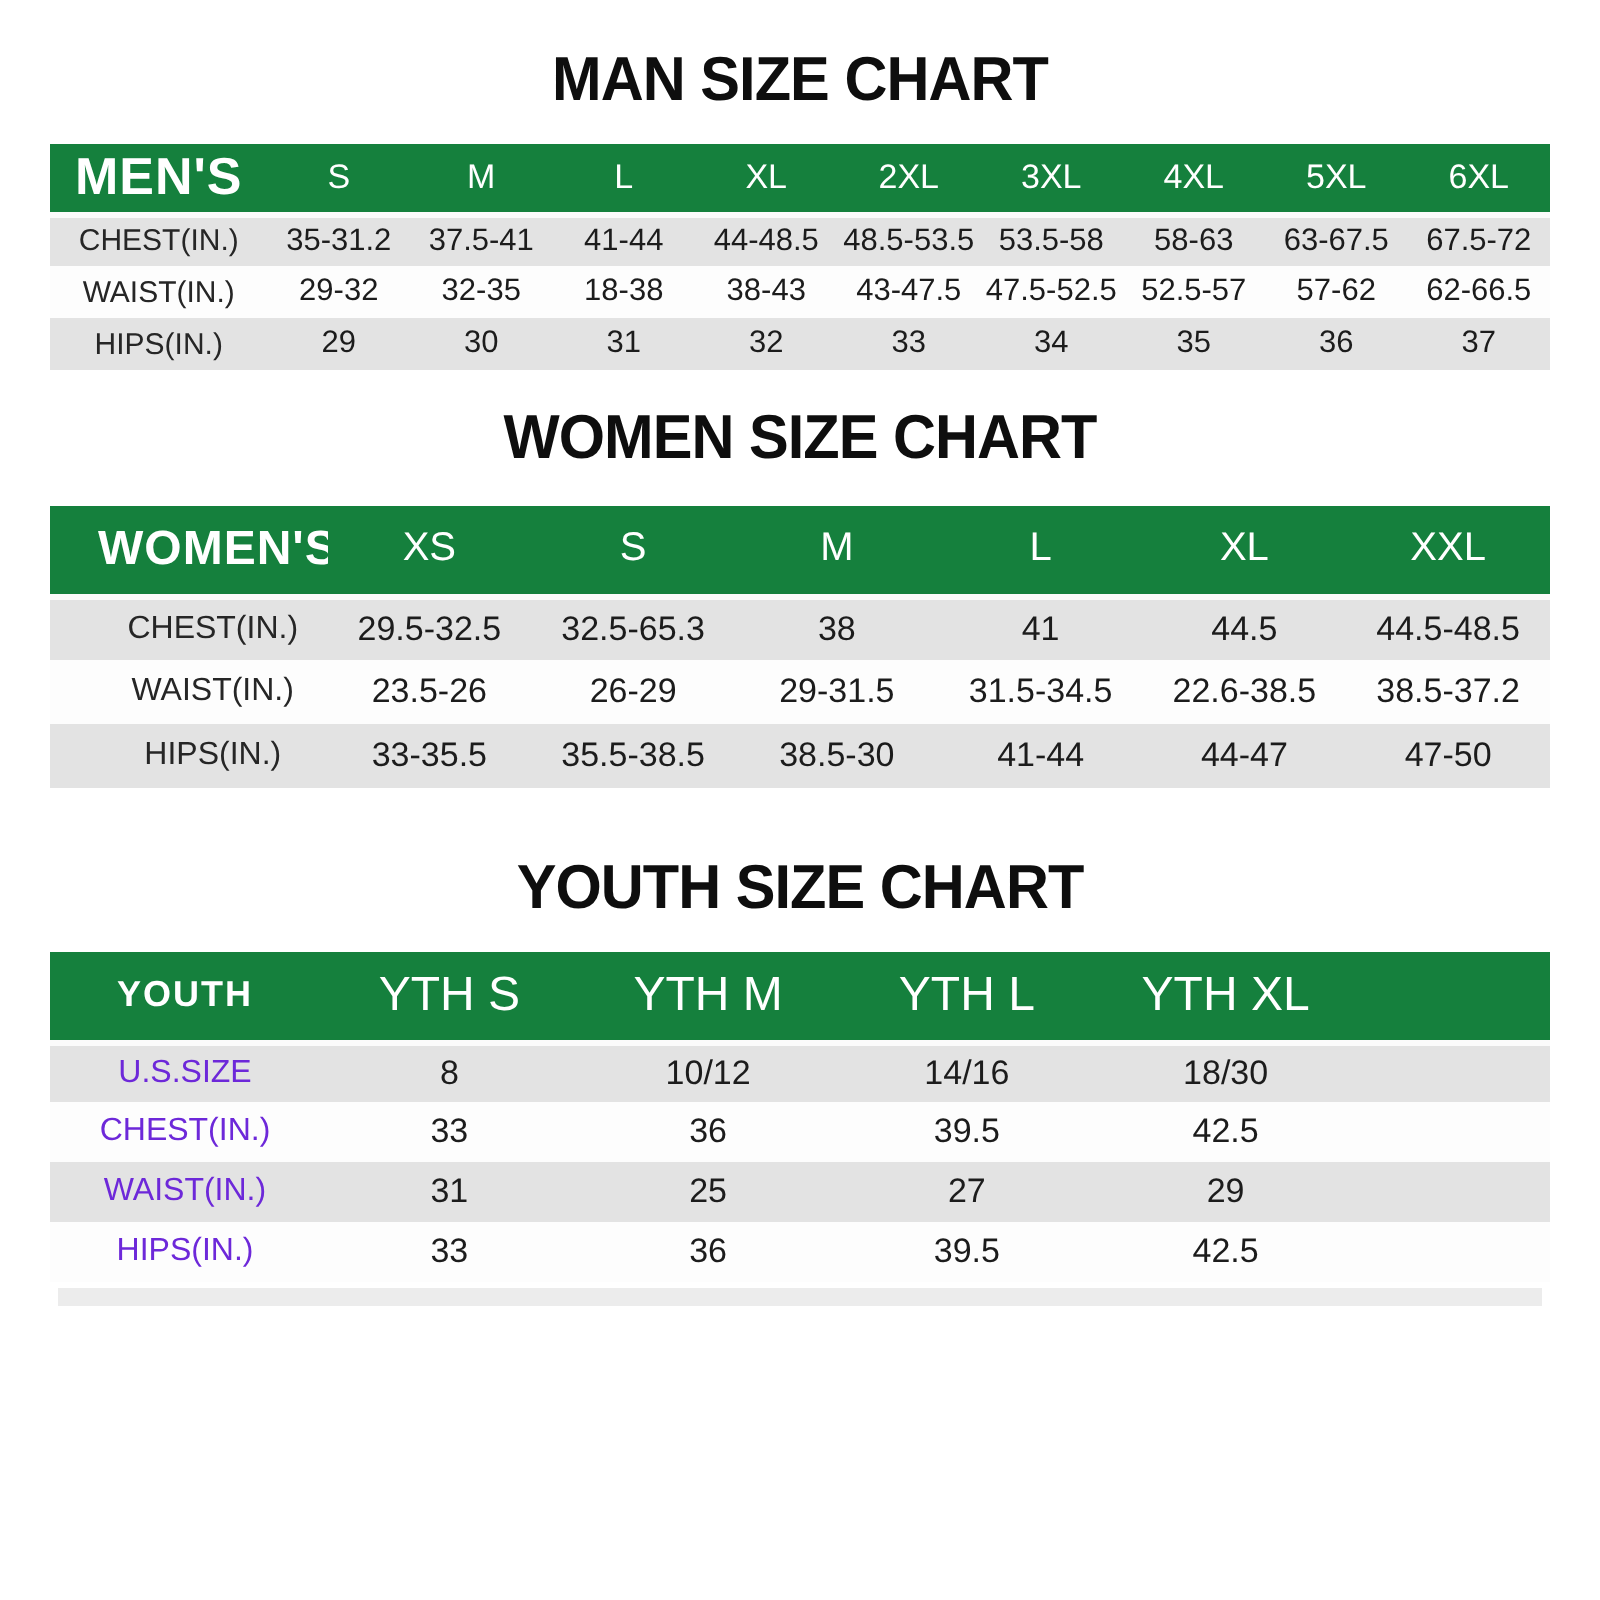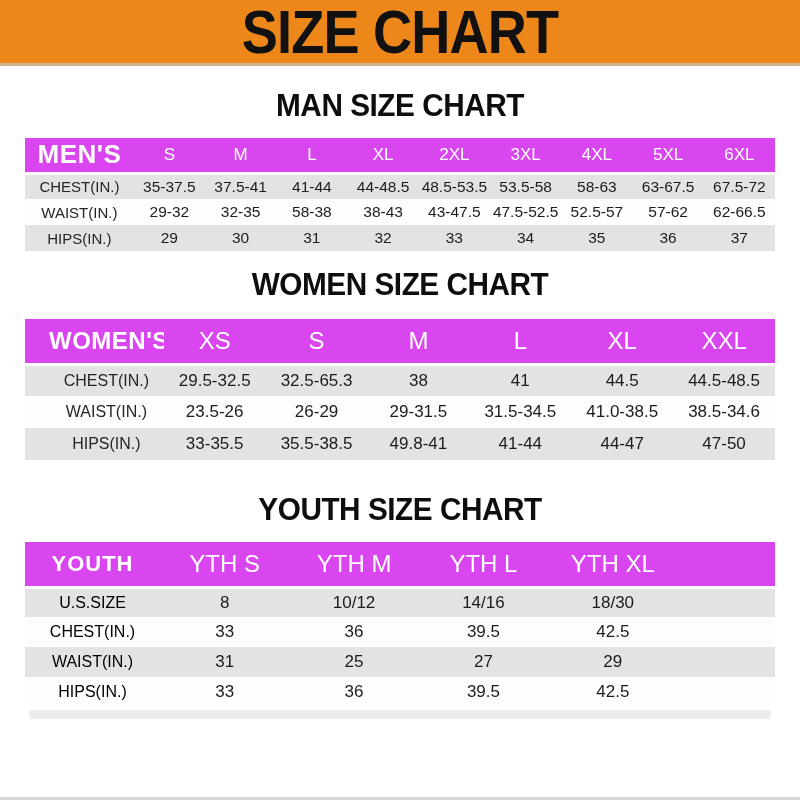--- a/index.html
+++ b/index.html
@@ -38,50 +38,50 @@
   .heading-youth { margin-top: 32px; }
 
   
   table.sizes-table {
     width: 750px; margin: 14px auto 0 auto;
     border-collapse: collapse; table-layout: fixed;
     text-align: center;
   }
   table.sizes-table.women { margin-top: 16px; }
   thead th {
-    background: #d946ef; color: #ffffff; font-weight: 400;
+    background: #15803d; color: #ffffff; font-weight: 400;
     border-bottom: 3px solid #fbfbfb;
     white-space: nowrap; overflow: hidden;
   }
   thead th.lbl { font-weight: 700; text-align: center; }
   tbody tr.shade td { background: #e3e3e3; }
   tbody tr.plain td { background: #fdfdfd; }
   tbody td { color: #1c1c1c; white-space: nowrap; overflow: hidden; }
 
   
   .men thead th { height: 35px; font-size: 17px; }
   .men thead th.lbl { font-size: 26px; letter-spacing: 0.5px; }
   .men .lbl { width: 14.5%; }
   .men tbody td { height: 26px; font-size: 15.5px; }
   .men tbody td.lbl { font-size: 15px; color: #262626; }
 
   
-  .women thead th { height: 45px; font-size: 24px; }
+  .women thead th { height: 45px; font-size: 20px; }
   .women thead th.lbl { font-size: 24px; letter-spacing: 0.5px; }
   .women .lbl { width: 18.5%; padding-left: 24px; }
   .women tbody td { height: 32px; font-size: 17px; }
   .women tbody td.lbl { font-size: 16px; color: #262626; }
 
   
   .youth thead th { height: 45px; font-size: 24px; }
-  .youth thead th.lbl { font-size: 22px; letter-spacing: 1px; }
+  .youth thead th.lbl { font-size: 18px; letter-spacing: 1px; }
   .youth .lbl { width: 18%; }
   .youth .spacer { width: 13%; }
   .youth tbody td { height: 30px; font-size: 17px; }
-  .youth tbody td.lbl { font-size: 16px; color: #000000; }
+  .youth tbody td.lbl { font-size: 16px; color: #6d28d9; }
 
   
   .divider-band {
     width: 742px; height: 9px; background: #ececec;
     margin: 3px auto 0 auto;
   }
   .disclaimer { margin: 15px 0 0 30px; }
   .disclaimer p {
     font-size: 23px; line-height: 30px; color: #9e2f2f;
     white-space: nowrap;
@@ -90,23 +90,20 @@
   .bottom-strip {
     position: absolute; left: 0; bottom: 0;
     width: 100%; height: 3px; background: #d6d6d6;
   }
 </style>
 </head>
 <body>
 
 <div class="page">
 
-  <header class="banner">
-    <h1>SIZE CHART</h1>
-  </header>
 
   <h2 class="section-heading heading-man">MAN SIZE CHART</h2>
 
   <table class="sizes-table men">
     <thead>
       <tr>
         <th class="lbl">MEN'S</th>
         <th>S</th>
         <th>M</th>
         <th>L</th>
@@ -114,35 +111,35 @@
         <th>2XL</th>
         <th>3XL</th>
         <th>4XL</th>
         <th>5XL</th>
         <th>6XL</th>
       </tr>
     </thead>
     <tbody>
       <tr class="shade">
         <td class="lbl">CHEST(IN.)</td>
-        <td>35-37.5</td>
+        <td>35-31.2</td>
         <td>37.5-41</td>
         <td>41-44</td>
         <td>44-48.5</td>
         <td>48.5-53.5</td>
         <td>53.5-58</td>
         <td>58-63</td>
         <td>63-67.5</td>
         <td>67.5-72</td>
       </tr>
       <tr class="plain">
         <td class="lbl">WAIST(IN.)</td>
         <td>29-32</td>
         <td>32-35</td>
-        <td>58-38</td>
+        <td>18-38</td>
         <td>38-43</td>
         <td>43-47.5</td>
         <td>47.5-52.5</td>
         <td>52.5-57</td>
         <td>57-62</td>
         <td>62-66.5</td>
       </tr>
       <tr class="shade">
         <td class="lbl">HIPS(IN.)</td>
         <td>29</td>
@@ -181,28 +178,28 @@
         <td>41</td>
         <td>44.5</td>
         <td>44.5-48.5</td>
       </tr>
       <tr class="plain">
         <td class="lbl">WAIST(IN.)</td>
         <td>23.5-26</td>
         <td>26-29</td>
         <td>29-31.5</td>
         <td>31.5-34.5</td>
-        <td>41.0-38.5</td>
-        <td>38.5-34.6</td>
+        <td>22.6-38.5</td>
+        <td>38.5-37.2</td>
       </tr>
       <tr class="shade">
         <td class="lbl">HIPS(IN.)</td>
         <td>33-35.5</td>
         <td>35.5-38.5</td>
-        <td>49.8-41</td>
+        <td>38.5-30</td>
         <td>41-44</td>
         <td>44-47</td>
         <td>47-50</td>
       </tr>
     </tbody>
   </table>
 
   <h2 class="section-heading heading-youth">YOUTH SIZE CHART</h2>
 
   <table class="sizes-table youth">

